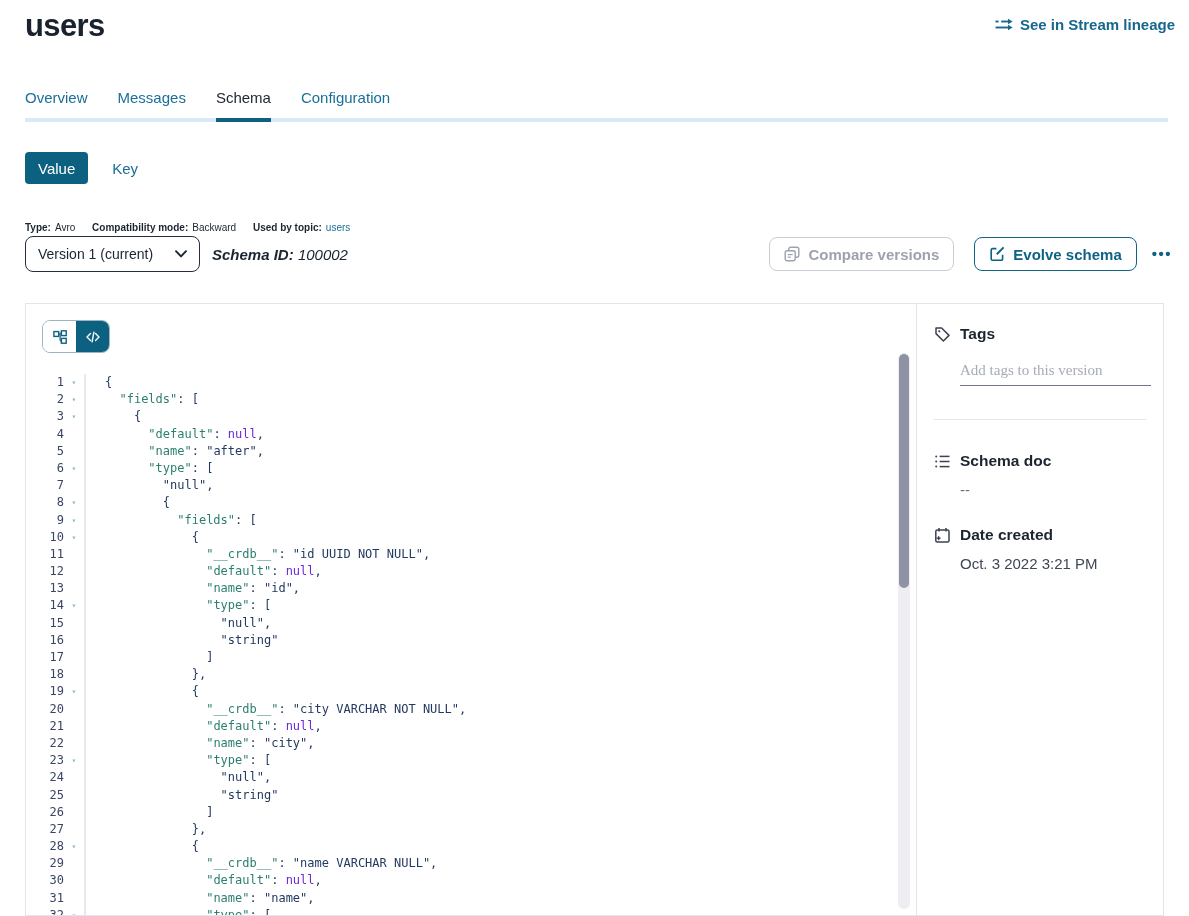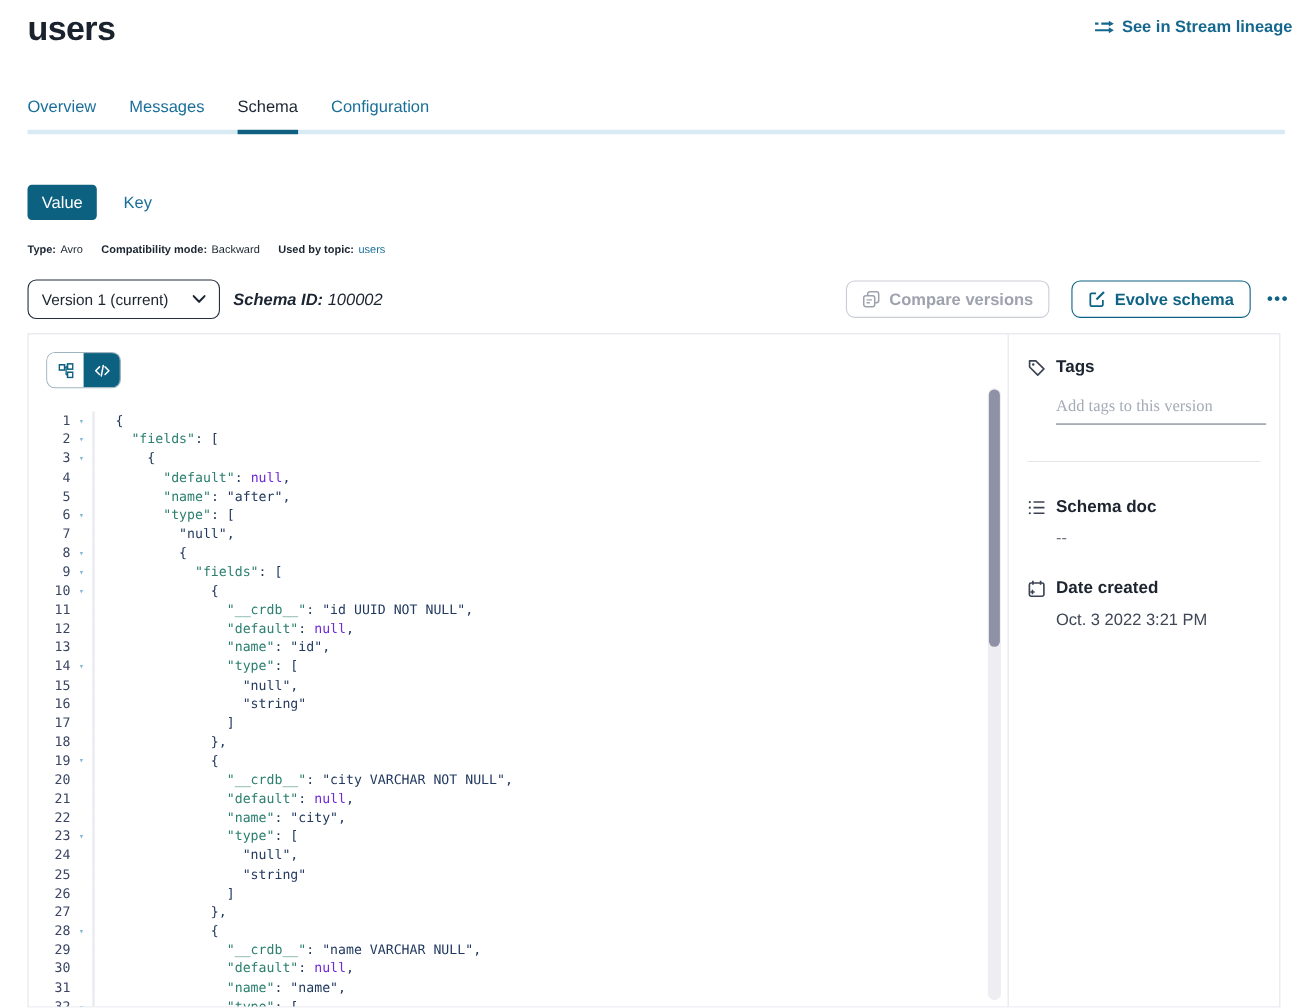--- a/index.html
+++ b/index.html
@@ -14,32 +14,32 @@
   
   .page-header { position:absolute; top:8px; left:25px; right:14px; display:flex; justify-content:space-between; align-items:flex-start; }
   h1.page-title { font-size:31px; font-weight:700; letter-spacing:-0.6px; color:#1A222E; line-height:36px; }
   .lineage-link { display:flex; align-items:center; gap:7px; margin-top:8px; color:#15678D; font-size:15px; font-weight:600; cursor:pointer; text-decoration:none; }
   
   .tabs { position:absolute; top:90px; left:25px; right:21px; display:flex; gap:30px; border-bottom:4px solid #D8EAF3; }
   .tab { font-size:15px; font-weight:500; color:#1A6F99; padding-bottom:12px; line-height:16px; position:relative; cursor:pointer; text-decoration:none; }
   .tab.active { color:#1B2531; }
   .tab.active::after { content:""; position:absolute; left:0; right:0; bottom:-4px; height:4px; background:#0E5F80; }
   
-  .toggle-row { position:absolute; top:168px; left:25px; display:flex; align-items:center; }
+  .toggle-row { position:absolute; top:152px; left:25px; display:flex; align-items:center; }
   .seg-btn { font-family:inherit; font-size:15px; font-weight:500; height:32px; padding:0 13px; border:none; background:transparent; cursor:pointer; }
   .seg-btn.filled { background:#0D6180; color:#ffffff; border-radius:4px; }
   .seg-btn.plain { color:#1A6F99; margin-left:11px; }
   
   .meta-row { position:absolute; top:219px; left:25px; font-size:10px; line-height:18px; }
   .meta-item { margin-right:14px; }
   .meta-item b { font-weight:700; }
   .meta-value { margin-left:4px; }
   .topic-link { color:#1A6F99; text-decoration:none; cursor:pointer; margin-left:4px; }
   
-  .controls-row { position:absolute; top:254px; left:25px; right:17px; height:36px; display:flex; align-items:center; }
+  .controls-row { position:absolute; top:236px; left:25px; right:17px; height:36px; display:flex; align-items:center; }
   .select { width:175px; height:36px; border:1px solid #28314...; }
   .select { border:1px solid #252E3E; border-radius:8px; padding:0 12px; display:flex; align-items:center; justify-content:space-between; font-size:14px; color:#1B2531; cursor:pointer; background:#fff; }
   .schema-id { margin-left:12px; font-size:15px;font-style:italic; }
   .schema-id b { font-weight:700; }
   .right-actions { margin-left:auto; display:flex; }
   .btn { height:34px; border-radius:8px; display:flex; align-items:center; gap:8px; padding:0 14px; font-family:inherit; font-size:15px; cursor:pointer; background:#fff; }
   .btn.disabled { border:1px solid #C9CDD6; color:#9DA2AE; font-weight:600; }
   .btn.outline { border:1.5px solid #0E6384; color:#0E6384; font-weight:700; margin-left:20px; }
   .more-btn { color:#0E6384; font-size:15px; font-weight:700; letter-spacing:1.5px; margin-left:15px; cursor:pointer; line-height:34px; }
   

